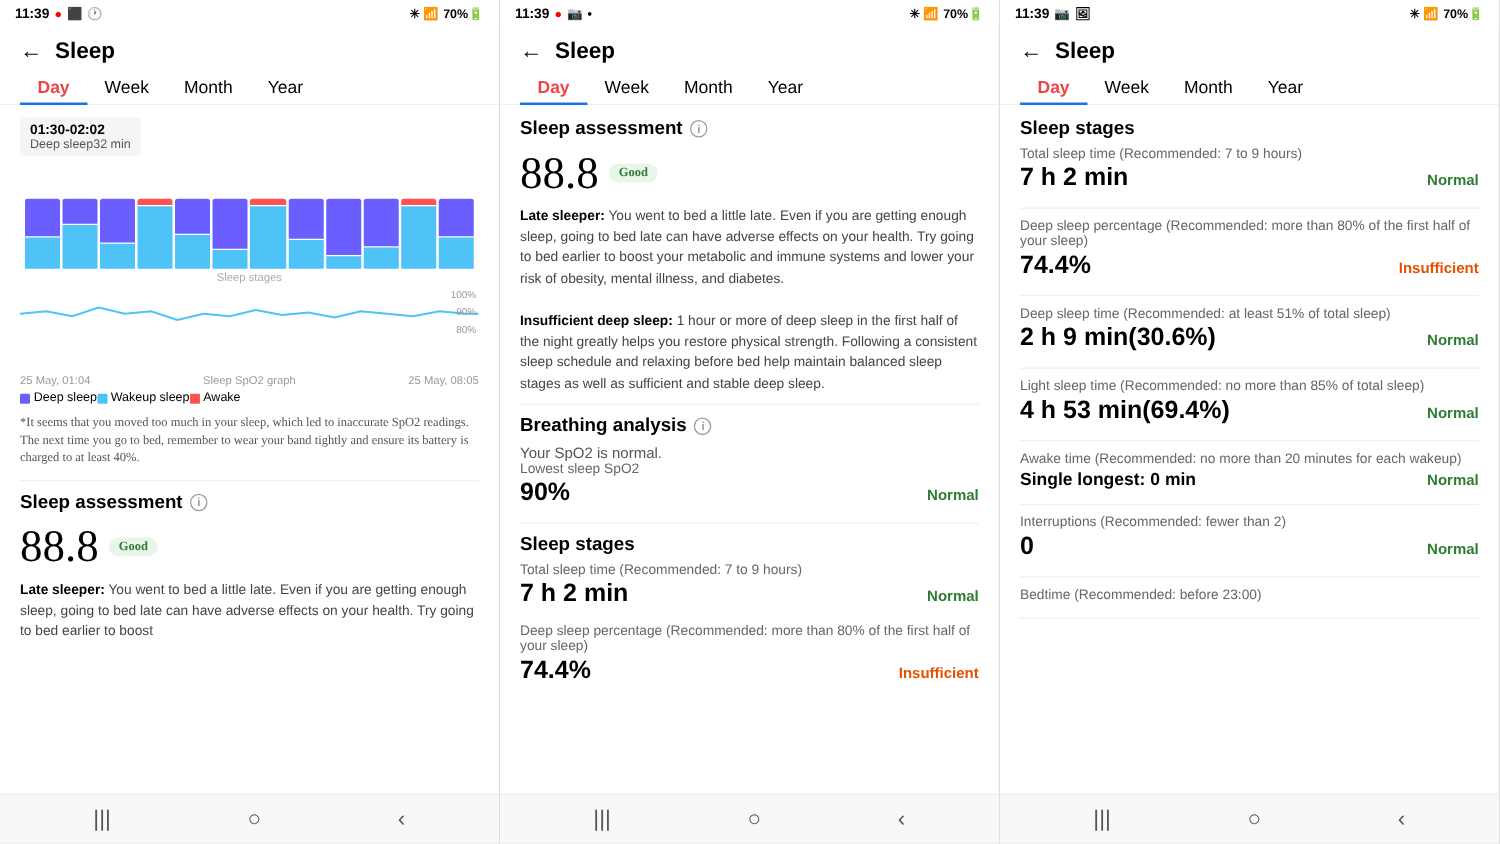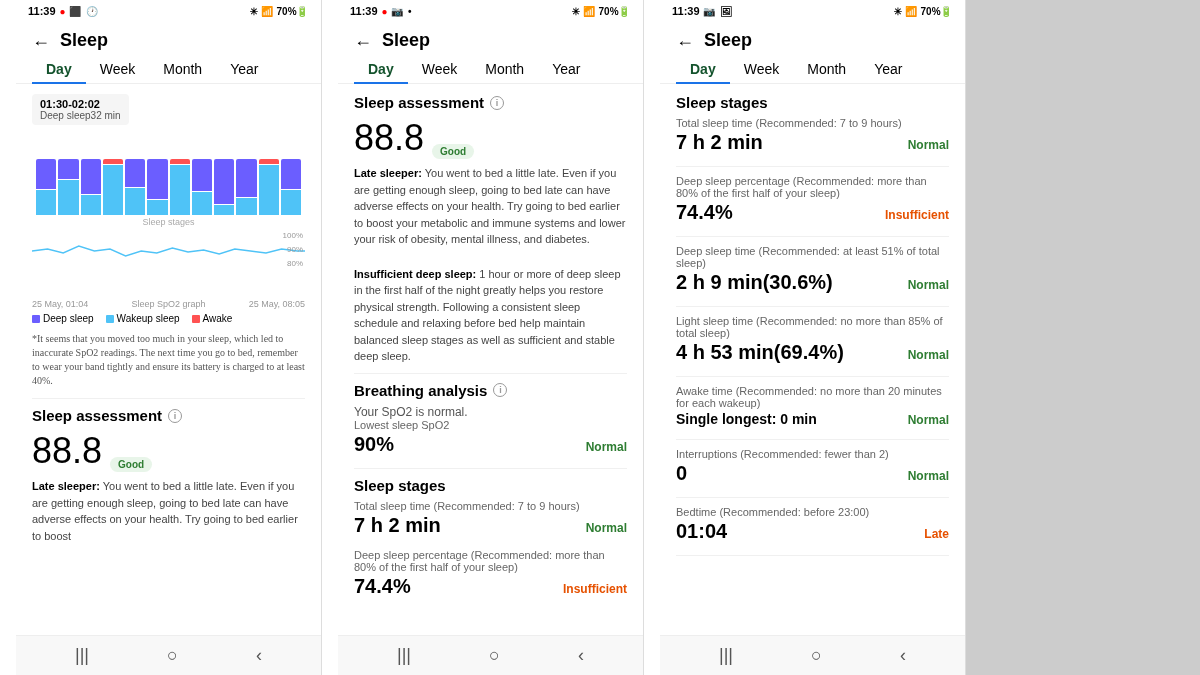--- a/index.html
+++ b/index.html
@@ -5,28 +5,27 @@
     * { margin: 0; padding: 0; box-sizing: border-box; }
     body {
       font-family: -apple-system, BlinkMacSystemFont, 'Segoe UI', sans-serif;
       background: #ccc;
       width: 1200px;
       height: 675px;
       display: flex;
       overflow: hidden;
     }
     .phone-panel {
-      width: 322px;
+      width: 400px;
       height: 675px;
       background: #fff;
       display: flex;
       flex-direction: column;
       overflow: hidden;
       border-right: 1px solid #ddd;
-      padding-left: 16px;
     }
     .status-bar {
       display: flex;
       justify-content: space-between;
       align-items: center;
       padding: 4px 12px;
       font-size: 11px;
       font-weight: 600;
       background: #fff;
       height: 22px;
@@ -48,21 +47,21 @@
       gap: 0;
     }
     .tab {
       padding: 6px 14px;
       font-size: 14px;
       color: #000000;
       cursor: pointer;
       position: relative;
     }
     .tab.active {
-      color: #14532d;
+      color: #ef4444;
       font-weight: 600;
     }
     .tab.active::after {
       content: '';
       position: absolute;
       bottom: -1px;
       left: 0;
       right: 0;
       height: 2px;
       background: #1a73e8;
@@ -91,21 +90,20 @@
     }
     .chart-footer {
       display: flex;
       justify-content: space-between;
       font-size: 9px;
       color: #999;
       margin-top: 2px;
     }
     .legend {
       display: flex;
-      gap: 12px;
       margin: 4px 0 8px;
       font-size: 10px;
     }
     .legend-item {
       display: flex;
       align-items: center;
       gap: 3px;
     }
     .legend-dot {
       width: 8px;
@@ -133,23 +131,24 @@
       border-radius: 50%;
       border: 1px solid #999;
       display: inline-flex;
       align-items: center;
       justify-content: center;
       font-size: 9px;
       color: #999;
     }
     .score-row {
       display: flex;
-      align-items: flex-end;
+      align-items: center;
       gap: 8px;
       margin-bottom: 6px;
+      font-family: Liberation Serif, serif;
     }
     .score-number {
       font-size: 36px;
       font-weight: 300;
     }
     .badge {
       padding: 2px 8px;
       border-radius: 10px;
       font-size: 10px;
       font-weight: 600;
@@ -525,24 +524,20 @@
       <div class="metric-label">Interruptions (Recommended: fewer than 2)</div>
       <div class="metric-value-row">
         <span class="metric-value">0</span>
         <span class="status-normal">Normal</span>
       </div>
     </div>
     <div class="divider"></div>
 
     <div class="metric-row">
       <div class="metric-label">Bedtime (Recommended: before 23:00)</div>
-      <div class="metric-value-row">
-        <span class="metric-value">01:04</span>
-        <span class="status-late">Late</span>
-      </div>
     </div>
     <div class="divider"></div>
 
   </div>
 
   <div class="bottom-nav">
     <span class="nav-icon">|||</span>
     <span class="nav-icon">○</span>
     <span class="nav-icon">‹</span>
   </div>

